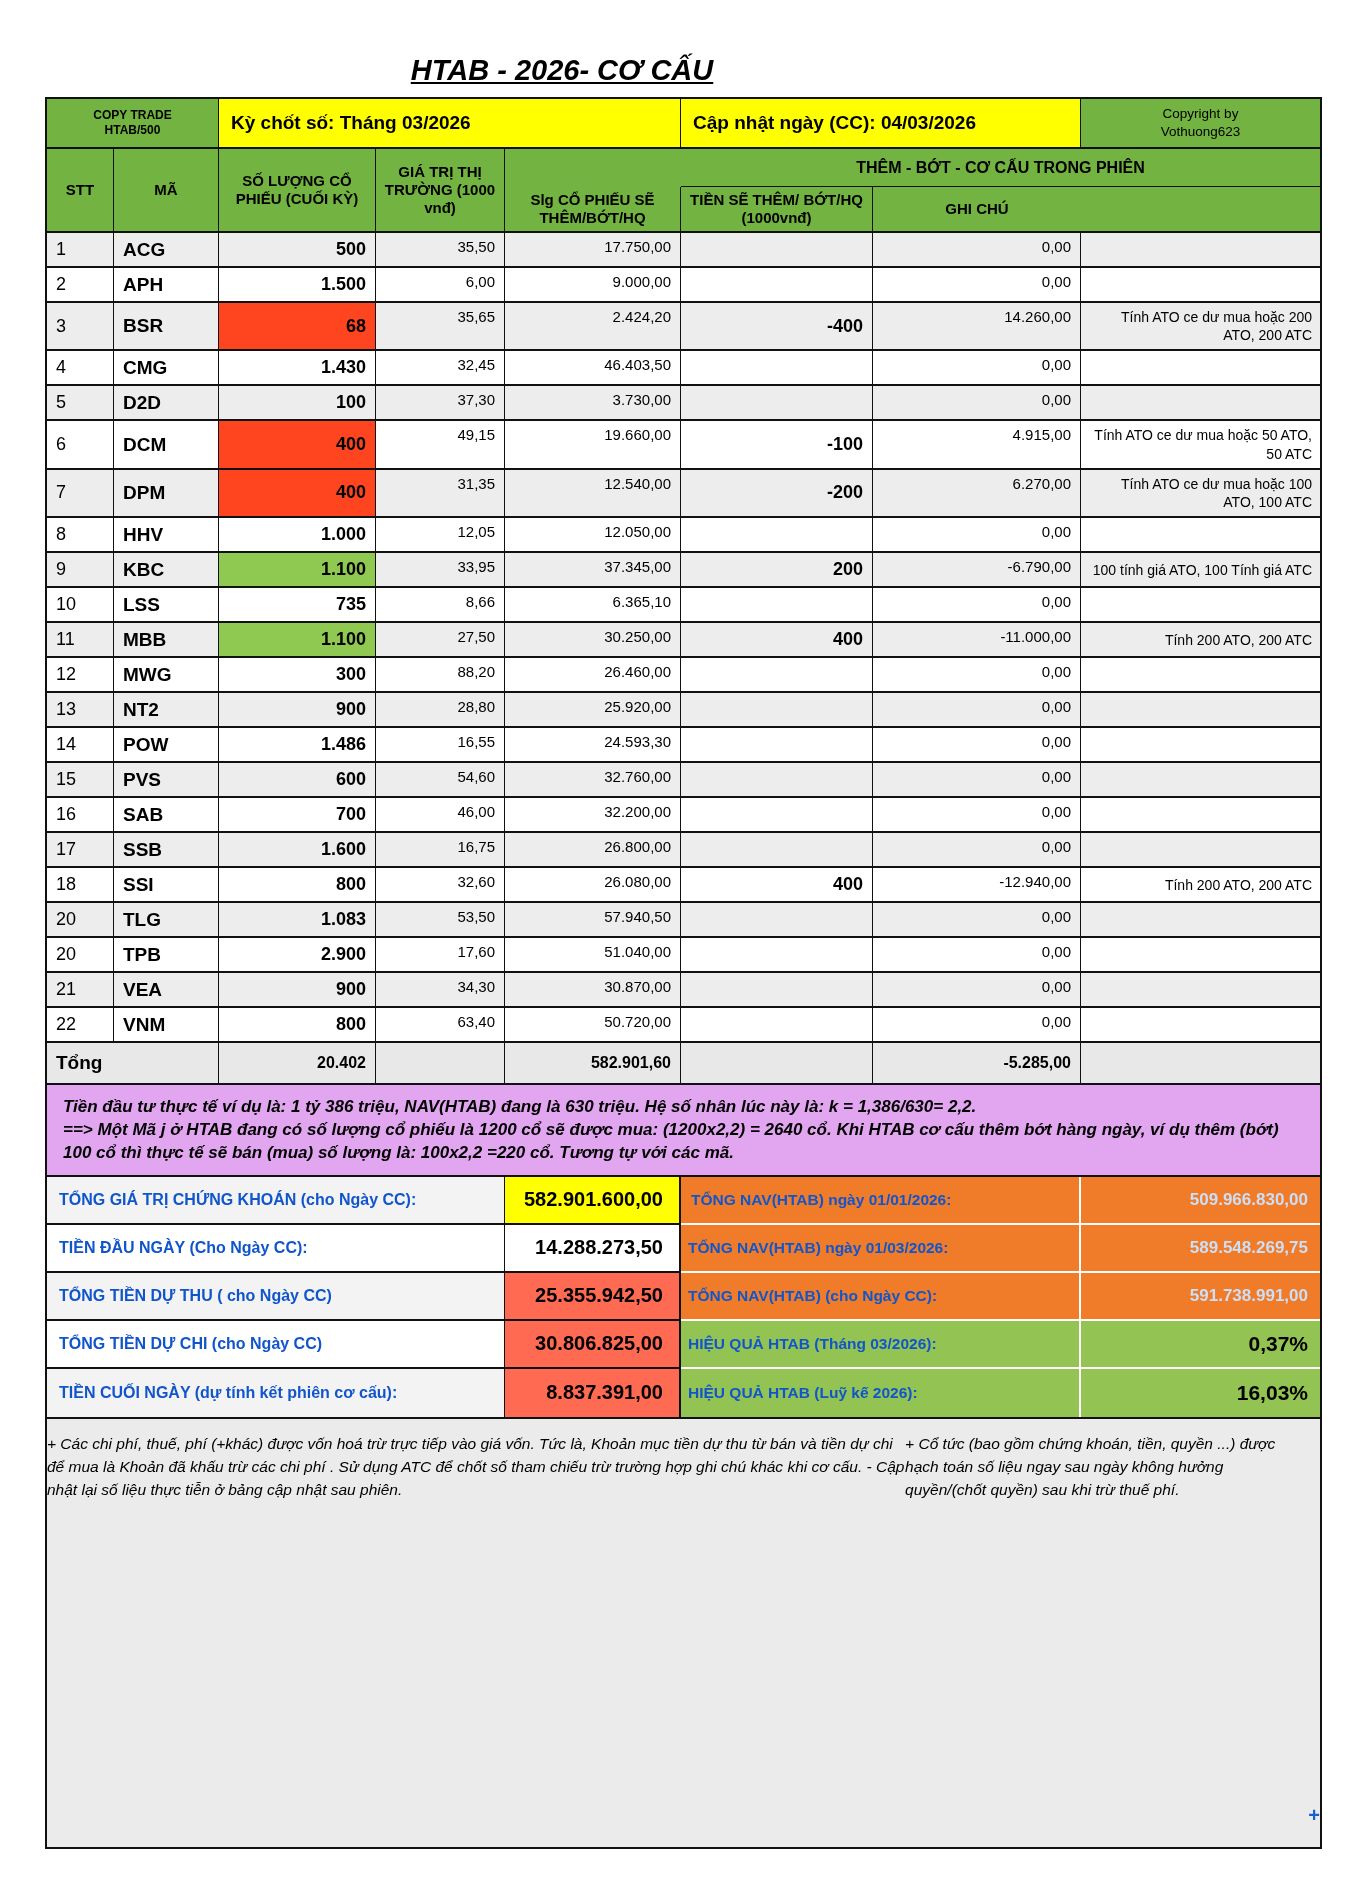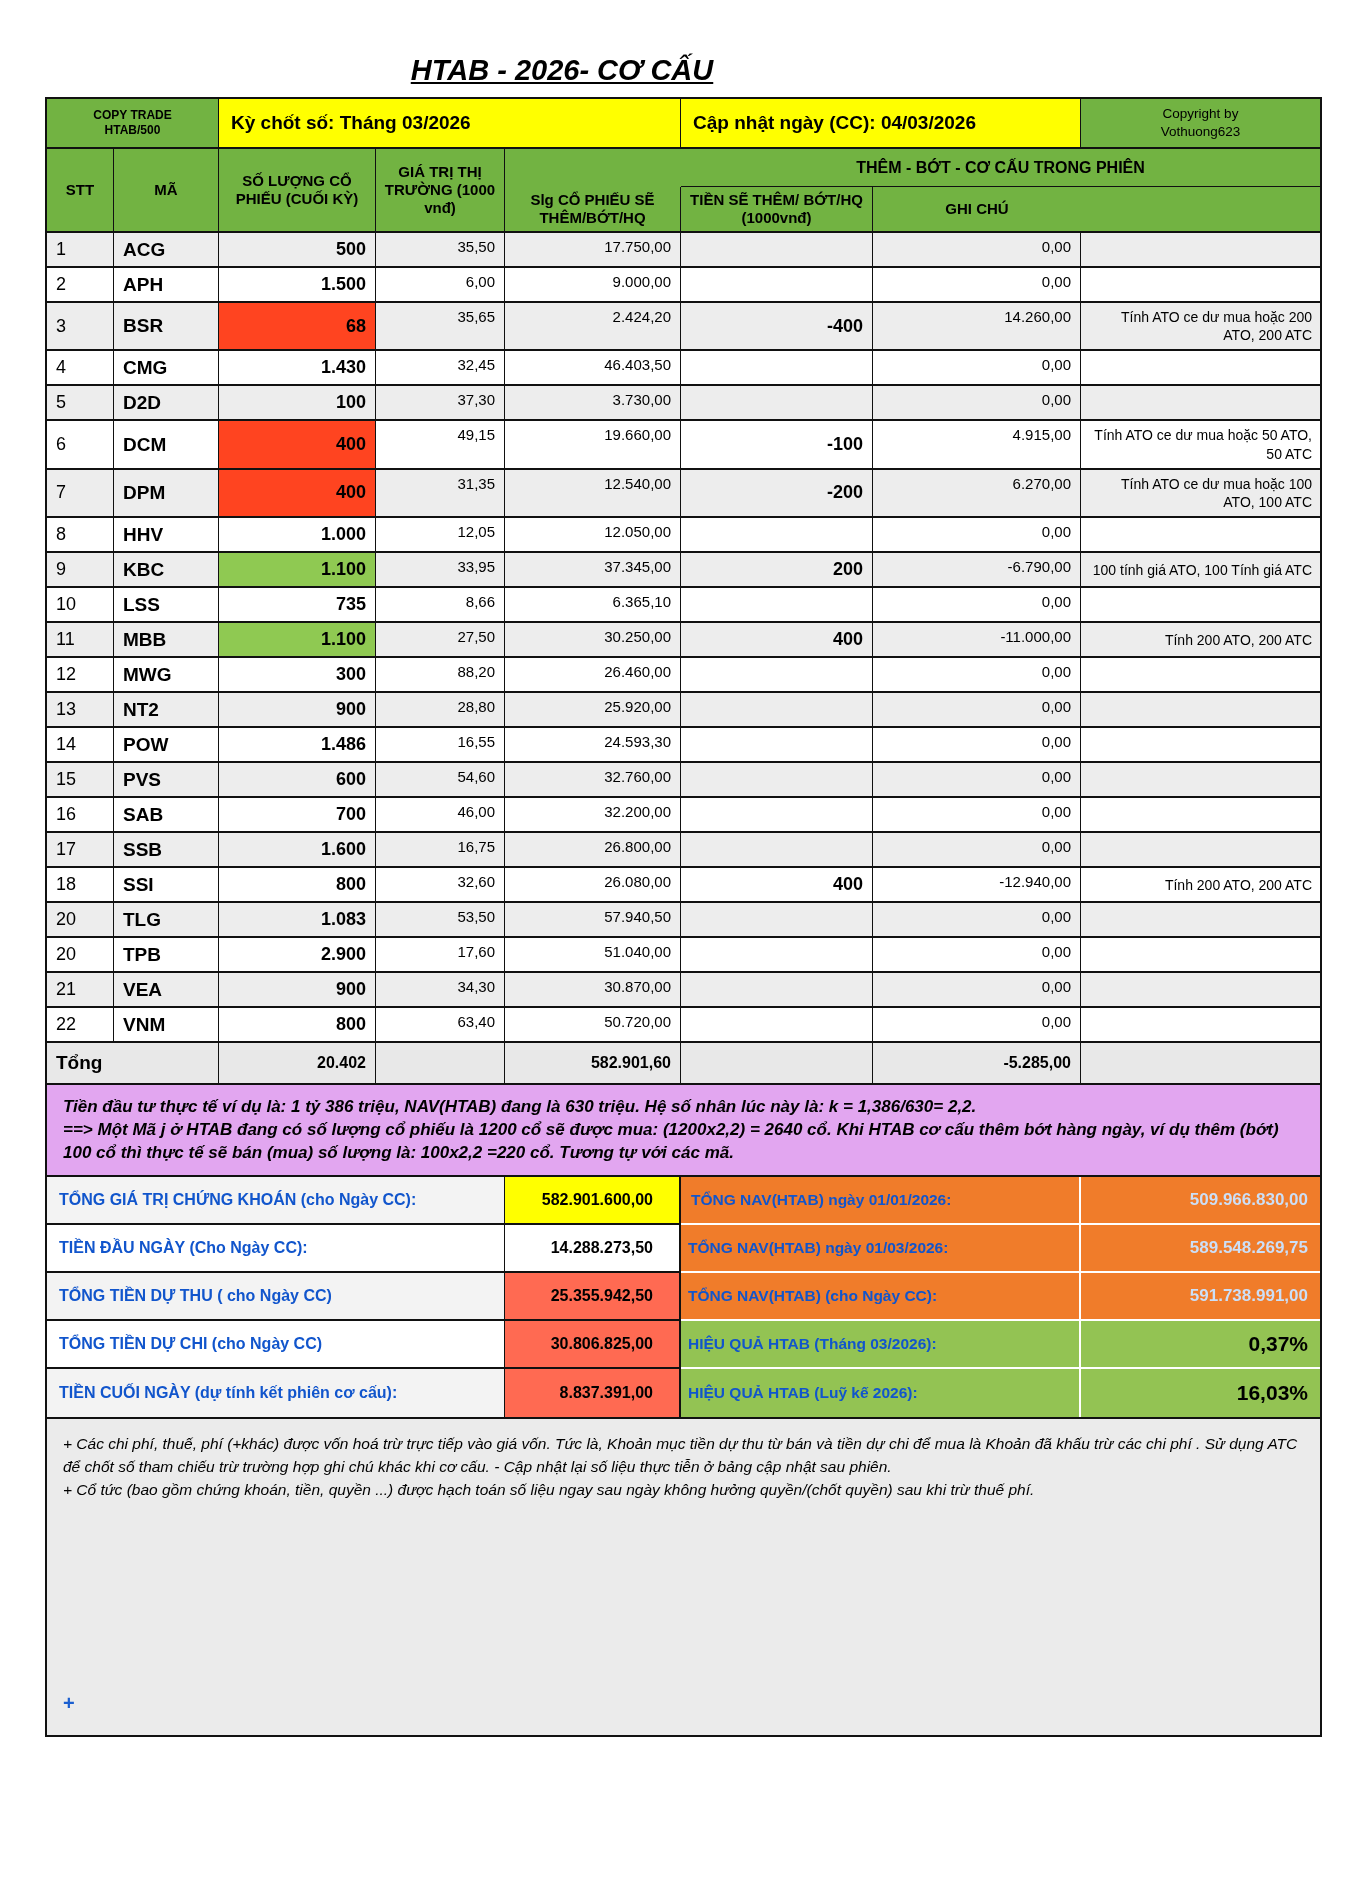--- a/index.html
+++ b/index.html
@@ -64,35 +64,35 @@
   
   .purple { background: var(--purple, #E2A6F0); border-bottom: 2px solid #111; padding: 11px 16px 10px; }
   .purple p { font-weight: 700; font-style: italic; font-size: 17px; line-height: 1.35; }
 
   
   .summary { border-bottom: 2px solid #111; }
   .srow { display: grid; grid-template-columns: 458px 176px 400px 239px; height: 48px; border-bottom: 2px solid #111; }
   .srow:last-child { border-bottom: none; }
   .srow > div { display: flex; align-items: center; }
   .sl-label { border-right: 1px solid #111; padding-left: 12px; color: var(--blue-label, #1155CC); font-weight: 700; font-size: 16px; }
-  .sl-value { border-right: 2px solid #111; justify-content: flex-end; padding-right: 26px; font-weight: 700; font-size: 16px; }
+  .sl-value { border-right: 2px solid #111; justify-content: flex-end; padding-right: 16px; font-weight: 700; font-size: 20px; }
   .sr-label { border-right: 2px solid #fff; padding-left: 10px; color: var(--blue-label, #1155CC); font-weight: 700; font-size: 15.5px; }
   .sr-value { justify-content: flex-end; padding-right: 12px; font-weight: 700; }
   .srow + .srow .sr-label, .srow + .srow .sr-value { border-top: 2px solid #fff; margin-top: -2px; padding-left: 7px; }
   .bg-lgray  { background: var(--label-gray, #F3F3F3); }
   .bg-white  { background: #fff; }
   .bg-yellowv{ background: var(--yellow, #FFFF00); }
   .bg-vred   { background: var(--value-red, #FF6A52); }
   .bg-orange { background: var(--orange, #F07C2A); }
   .bg-egreen { background: var(--effect-green, #93C353); }
   .val-nav { color: var(--nav-value, #CCDFF7); font-size: 17px; }
   .val-pct { color: #000; font-size: 21px; }
 
   
-  .footer { background: var(--footer-gray, #EBEBEB); height: 316px; padding: 13px 16px 14px; display: flex; flex-direction: column; }
+  .footer { background: var(--footer-gray, #EBEBEB); height: 428px; padding: 13px 0 14px; display: flex; flex-direction: row; }
   .footer .fnote { font-style: italic; font-size: 15.5px; line-height: 1.5; color: #000; }
   .footer .plus { margin-top: auto; margin-bottom: 6px; color: var(--plus-blue, #1A5FD0); font-weight: 700; font-size: 20px; }
 </style>
 </head>
 <body>
 
 <div class="title">HTAB - 2026- CƠ CẤU</div>
 
 <div class="sheet">
 

